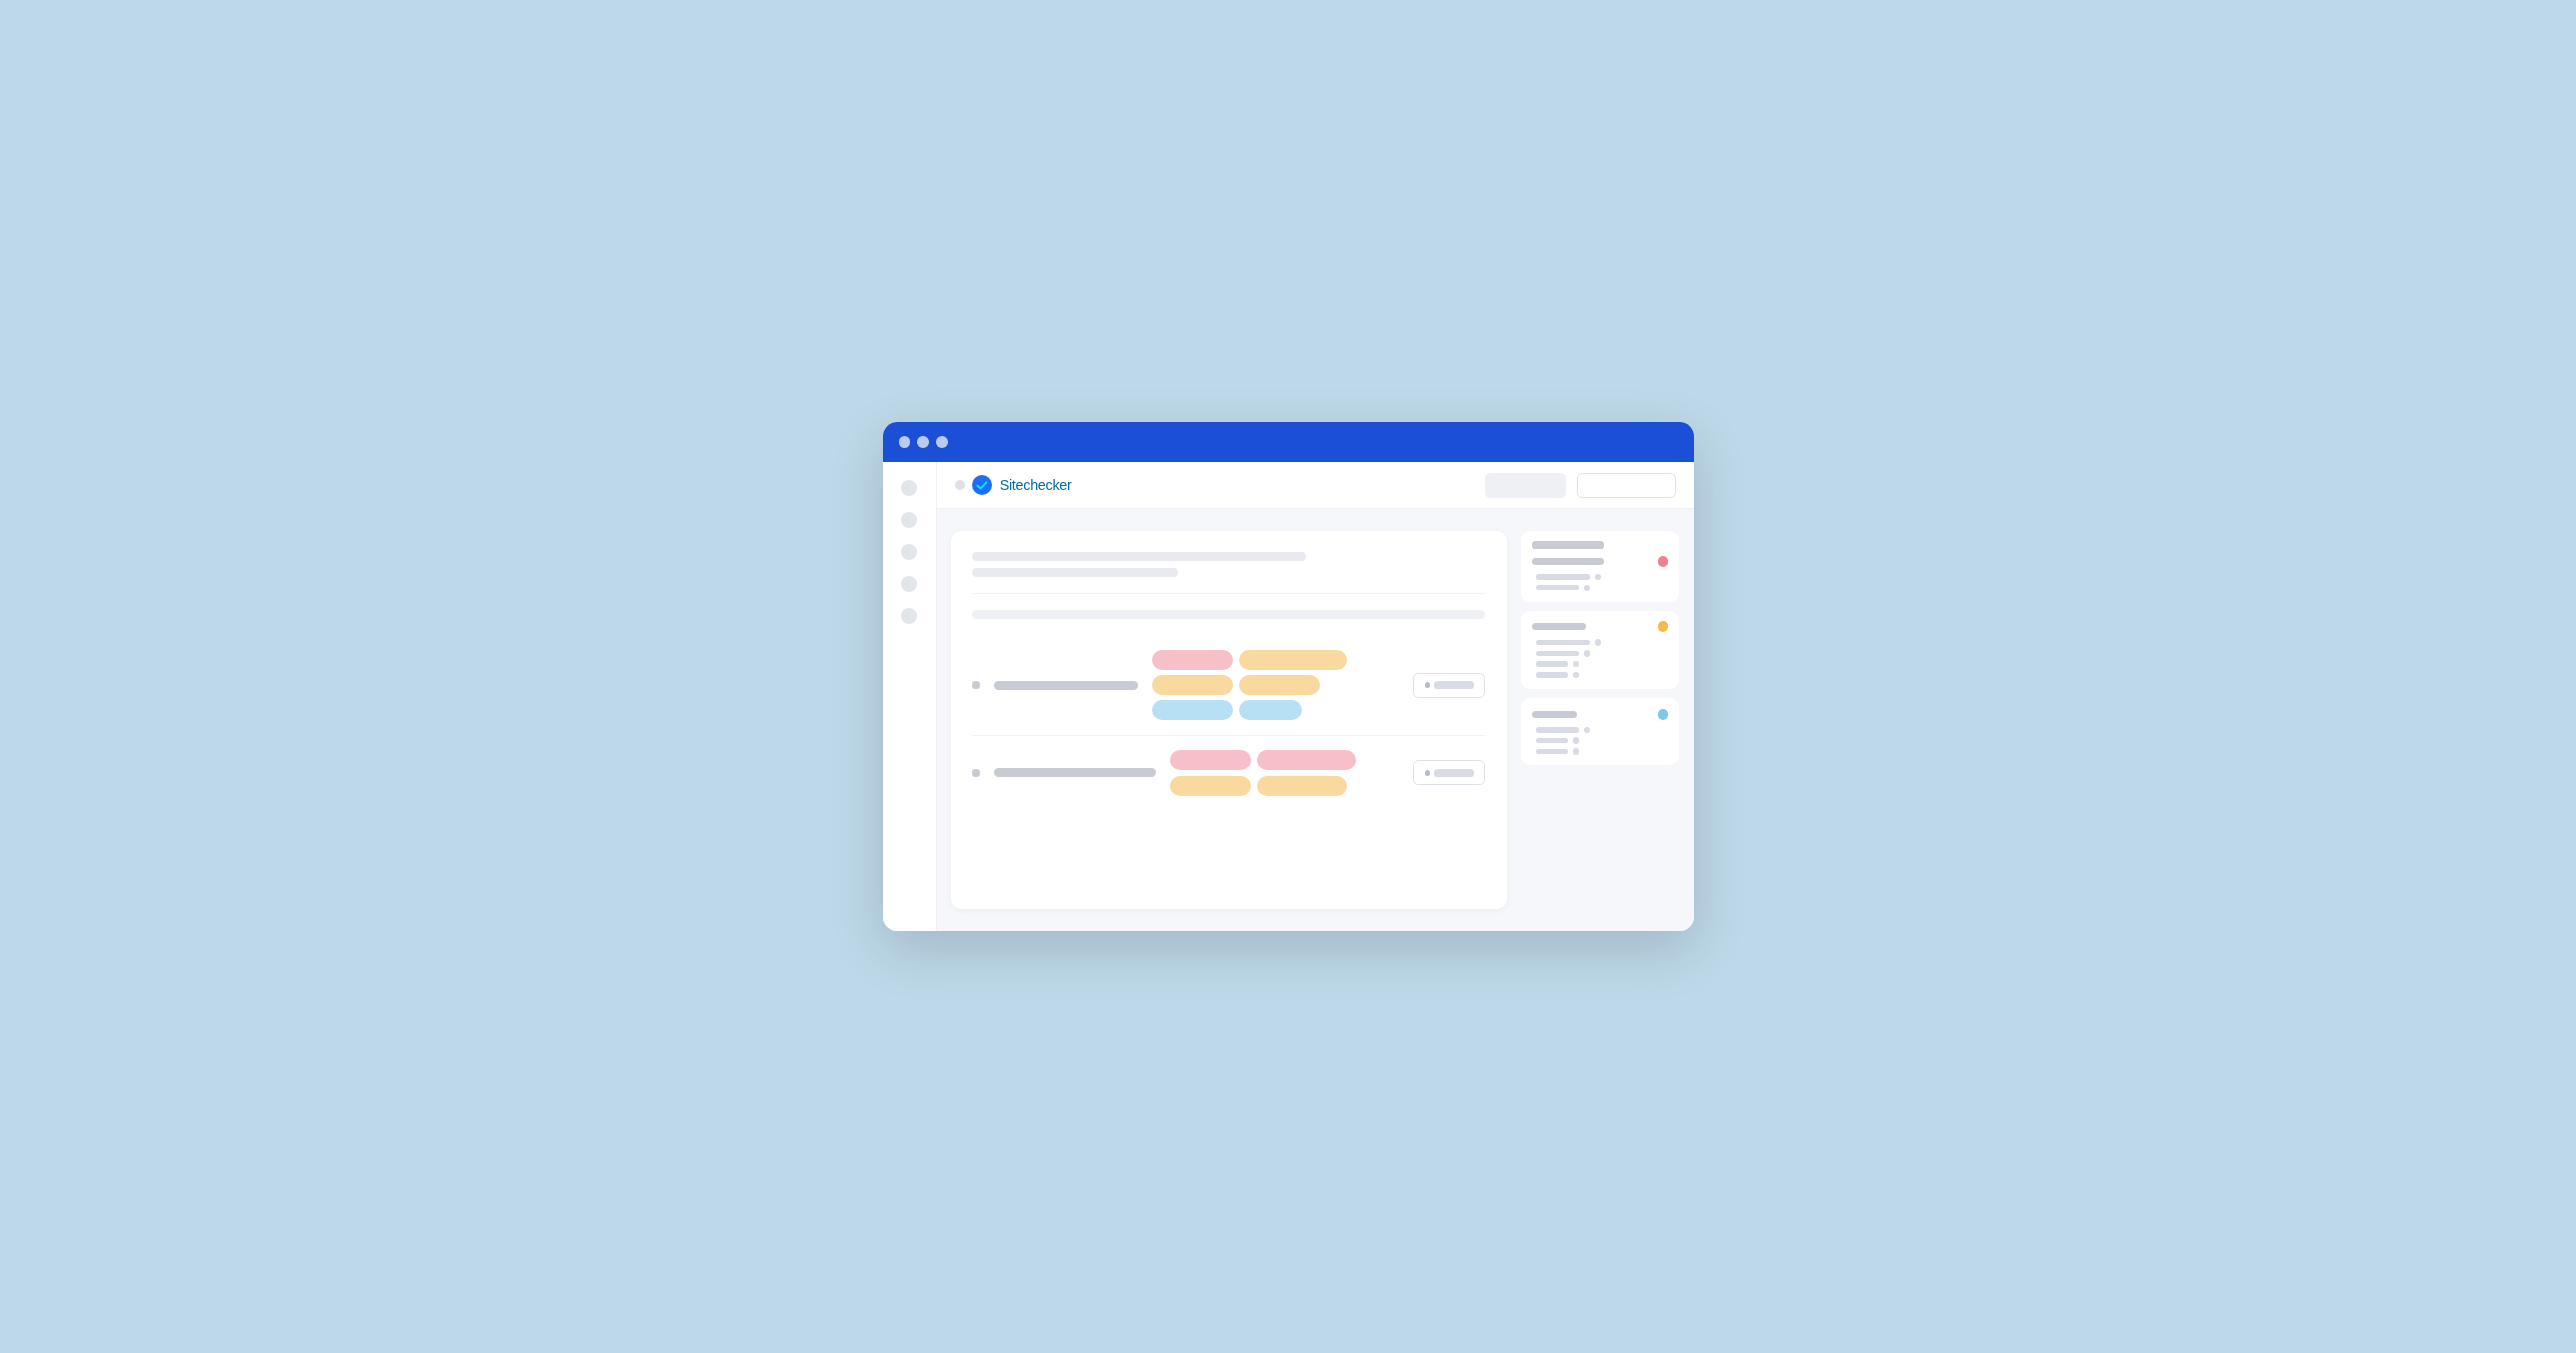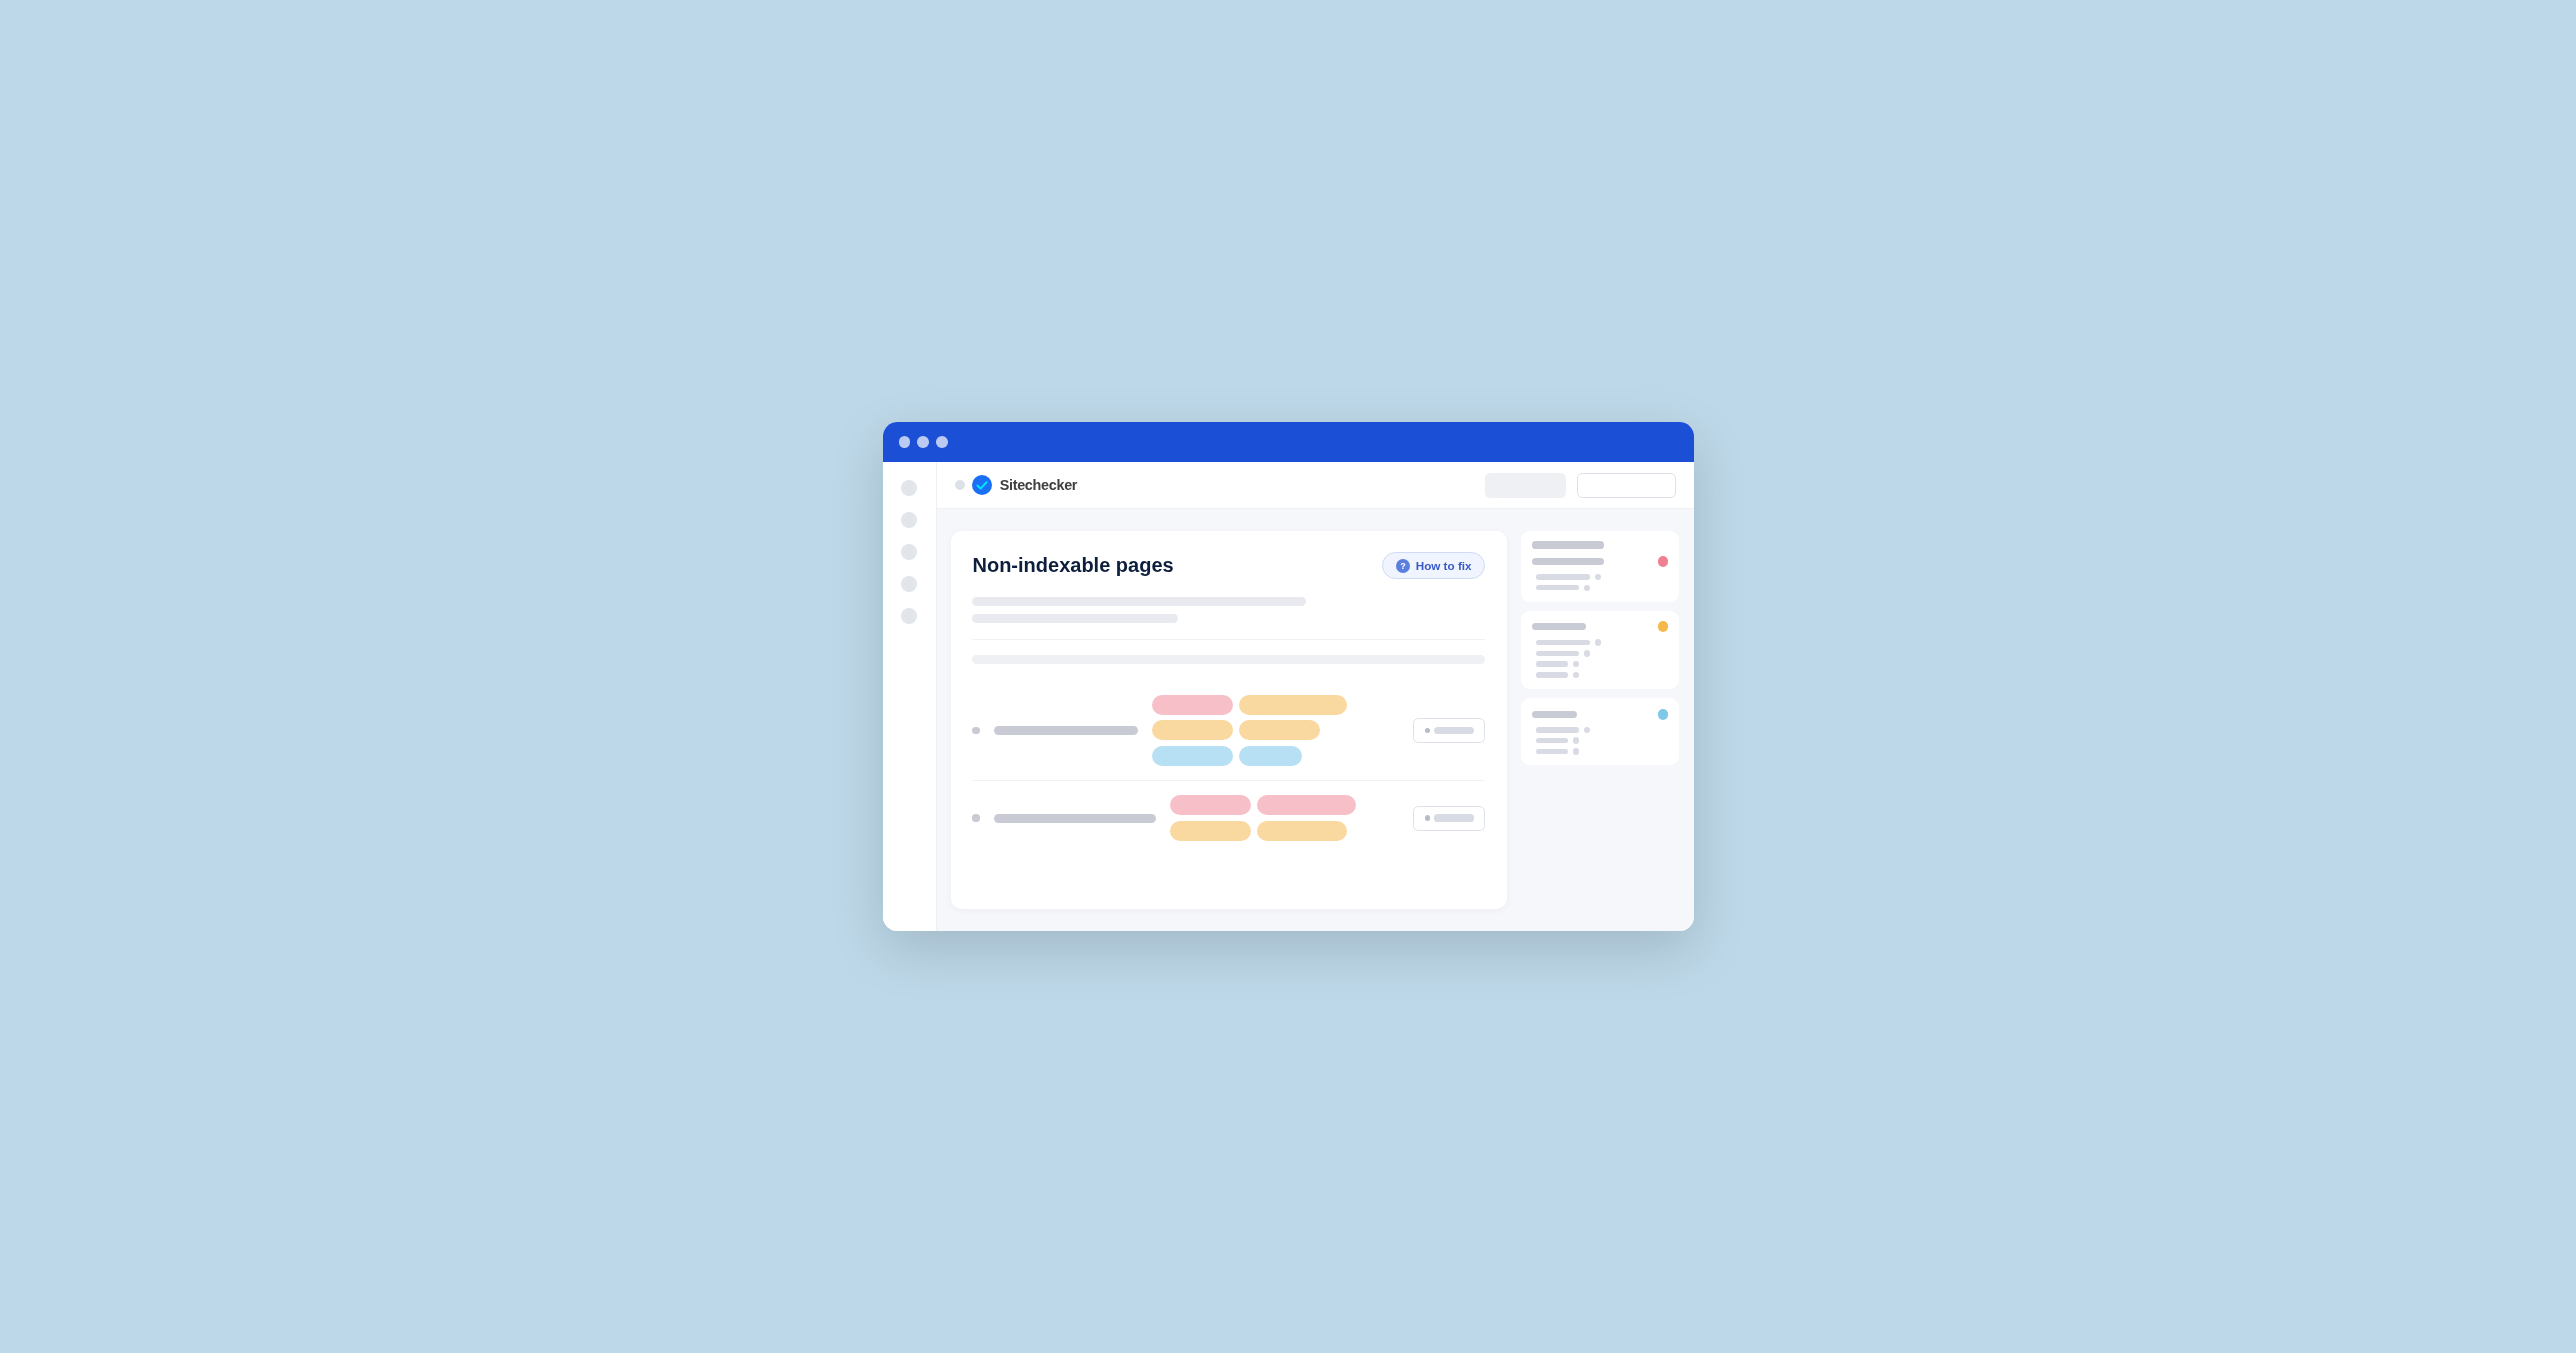--- a/index.html
+++ b/index.html
@@ -94,22 +94,22 @@
       background: #dde2e8;
     }
 
     .logo-check {
       width: 20px;
       height: 20px;
     }
 
     .logo-text {
       font-size: 14.4px;
-      font-weight: 700;
-      color: #404040;
+      font-weight: 400;
+      color: #0369a1;
       letter-spacing: -0.3px;
     }
 
     .top-bar-btn {
       height: 25px;
       border-radius: 5.4px;
       background: #eef0f3;
     }
 
     .top-bar-btn-1 { width: 81px; }
@@ -374,27 +374,20 @@
           <span class="logo-text">Sitechecker</span>
         </div>
         <div class="top-bar-btn top-bar-btn-1"></div>
         <div class="top-bar-btn top-bar-btn-2"></div>
       </div>
 
       <div class="content-area">
 
         <div class="card">
 
-          <div class="card-header">
-            <span class="card-title">Non-indexable pages</span>
-            <button class="how-to-fix-btn">
-              <div class="how-to-fix-icon">?</div>
-              <span class="how-to-fix-text">How to fix</span>
-            </button>
-          </div>
 
           <div class="placeholder-bar bar-long"></div>
           <div class="placeholder-bar bar-short"></div>
 
           <div class="divider"></div>
 
           <div style="height: 9px; background: #eef0f3; border-radius: 4.5px; width: 100%; margin-bottom: 16px;"></div>
 
           <div class="table-row">
             <div class="row-dot"></div>

